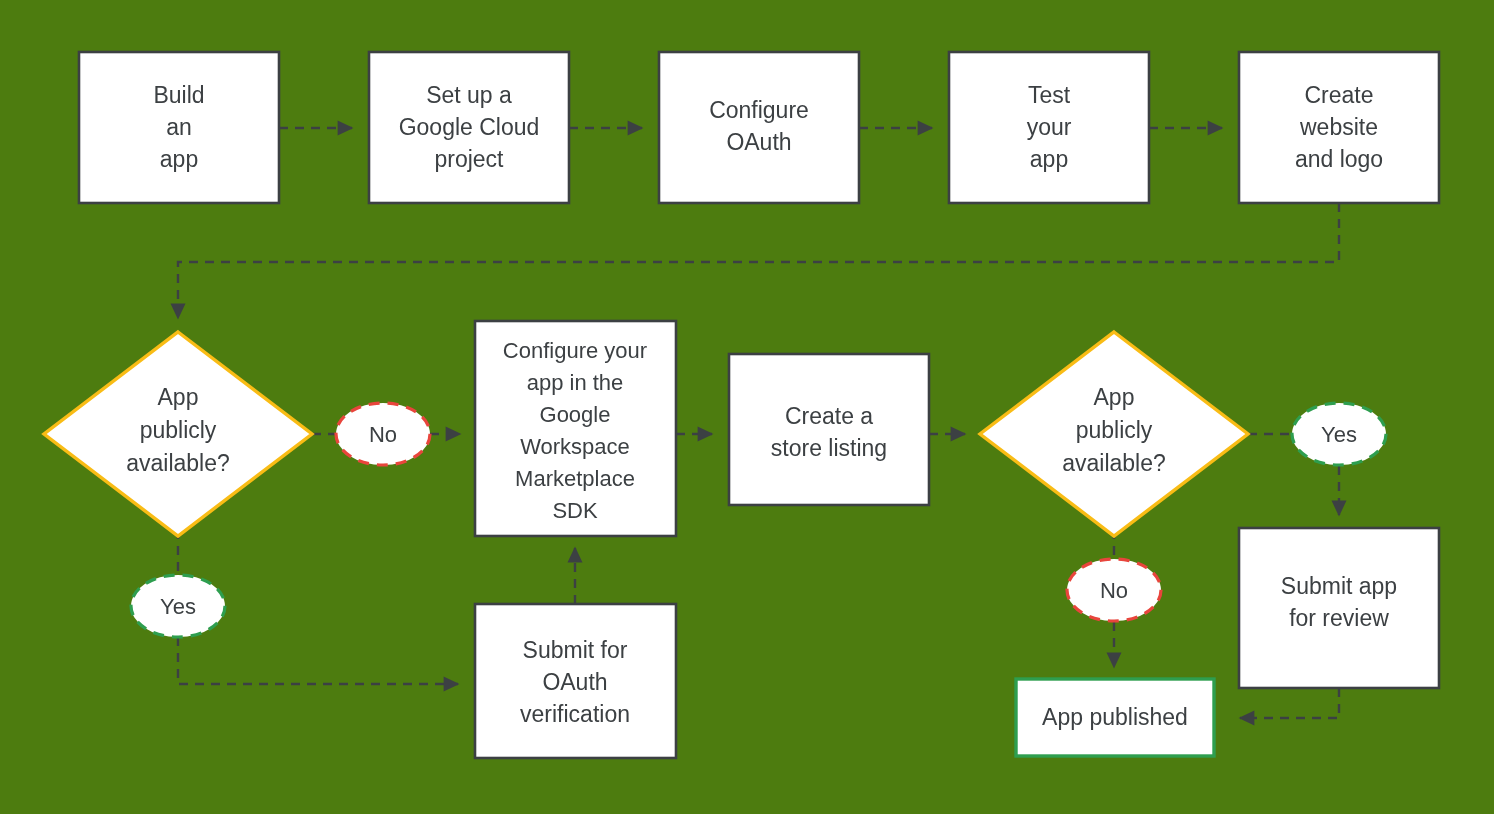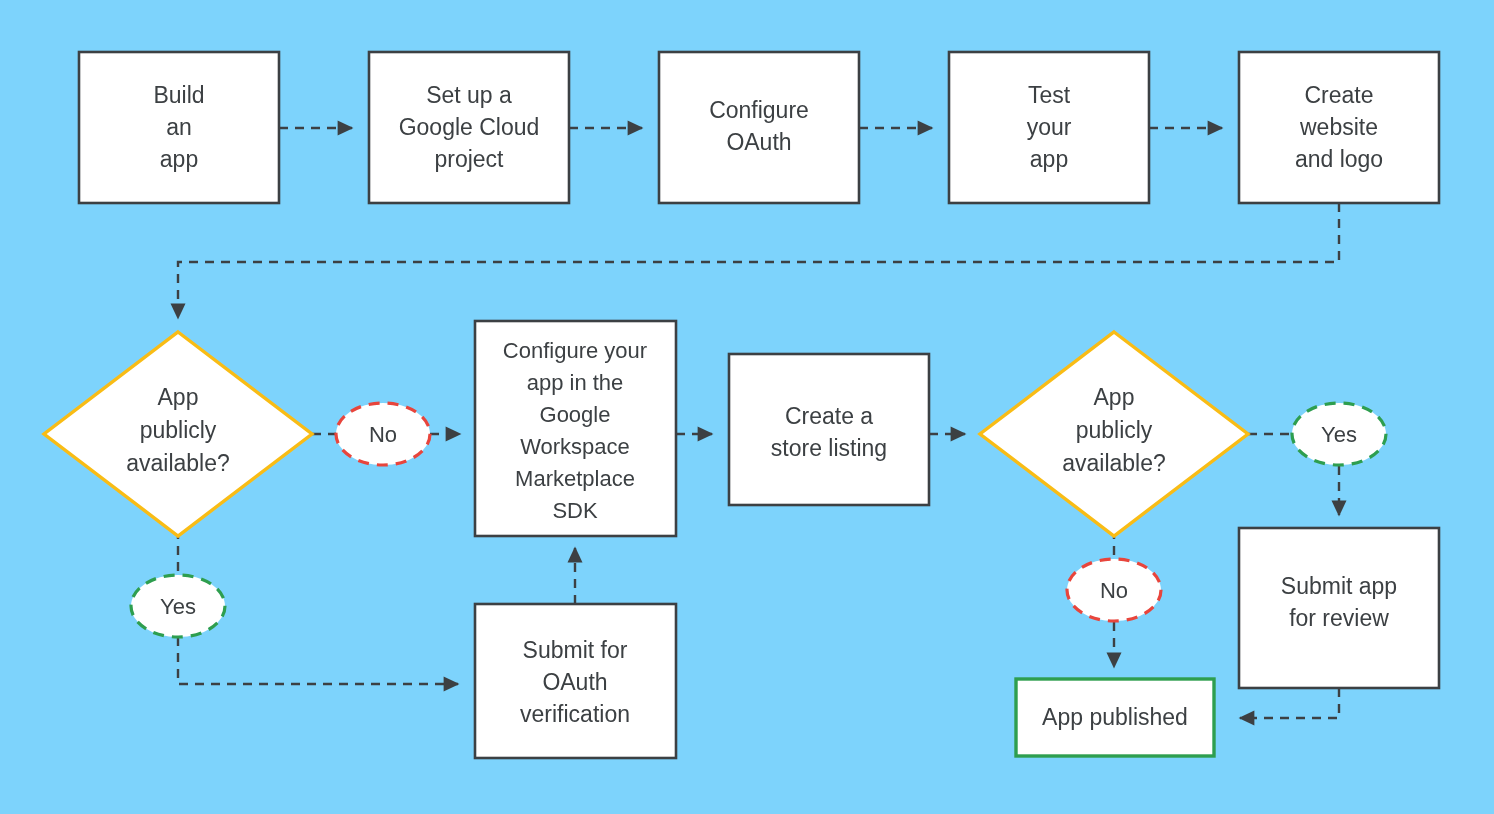--- a/index.html
+++ b/index.html
@@ -11,21 +11,21 @@
   body {
     width: 1494px;
     height: 814px;
     overflow: hidden;
     font-family: "Liberation Sans", sans-serif;
   }
   #flow-root {
     position: relative;
     width: 1494px;
     height: 814px;
-    background: #7dd3fc;
+    background: #4d7c0f;
   }
   svg#flow-svg {
     position: absolute;
     top: 0;
     left: 0;
     width: 1494px;
     height: 814px;
     display: block;
   }
   .node-box {

